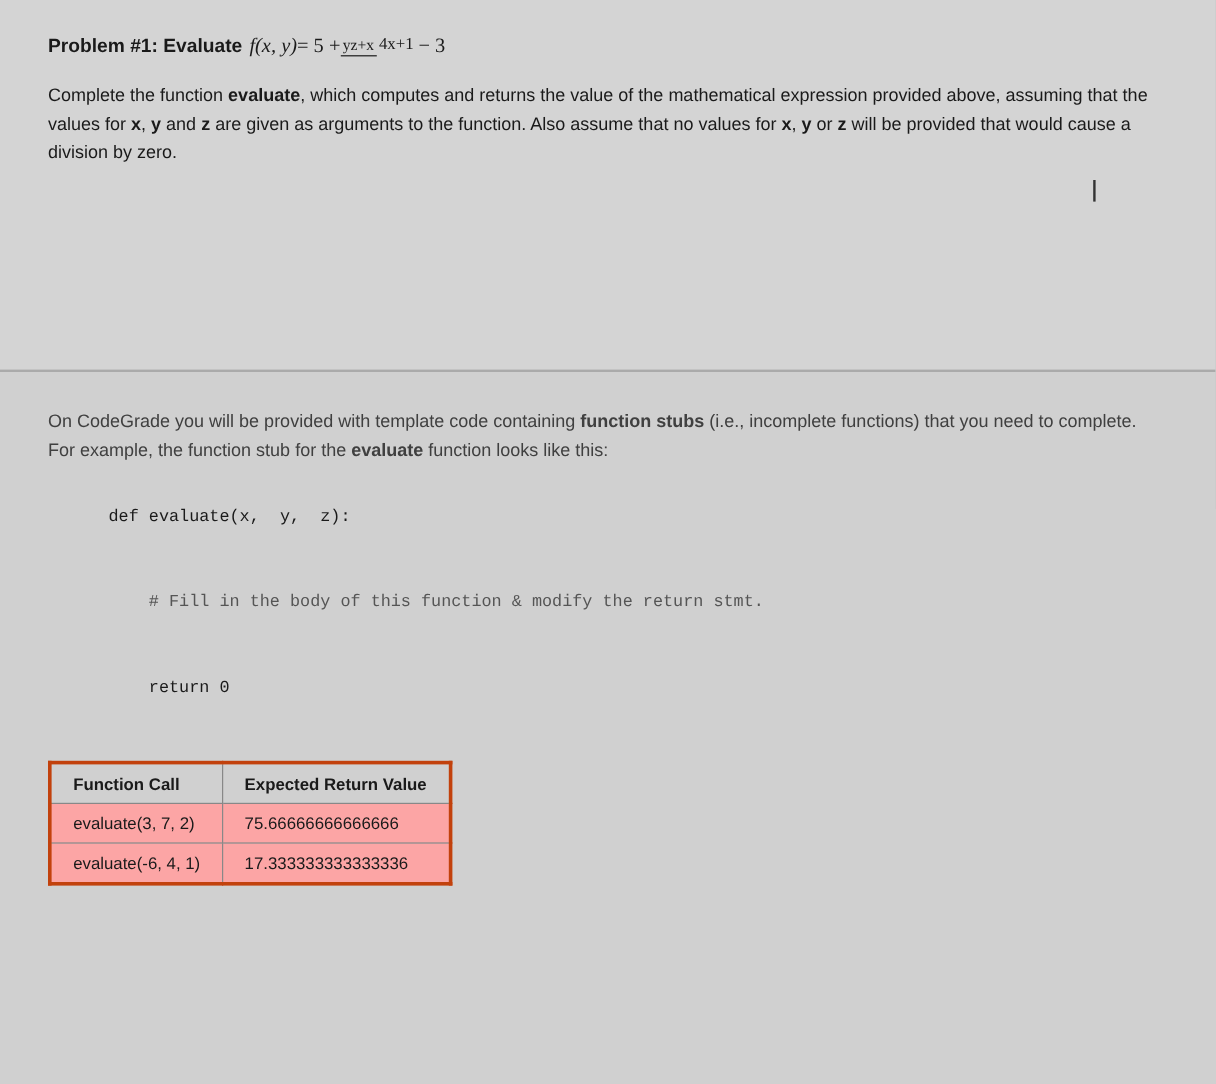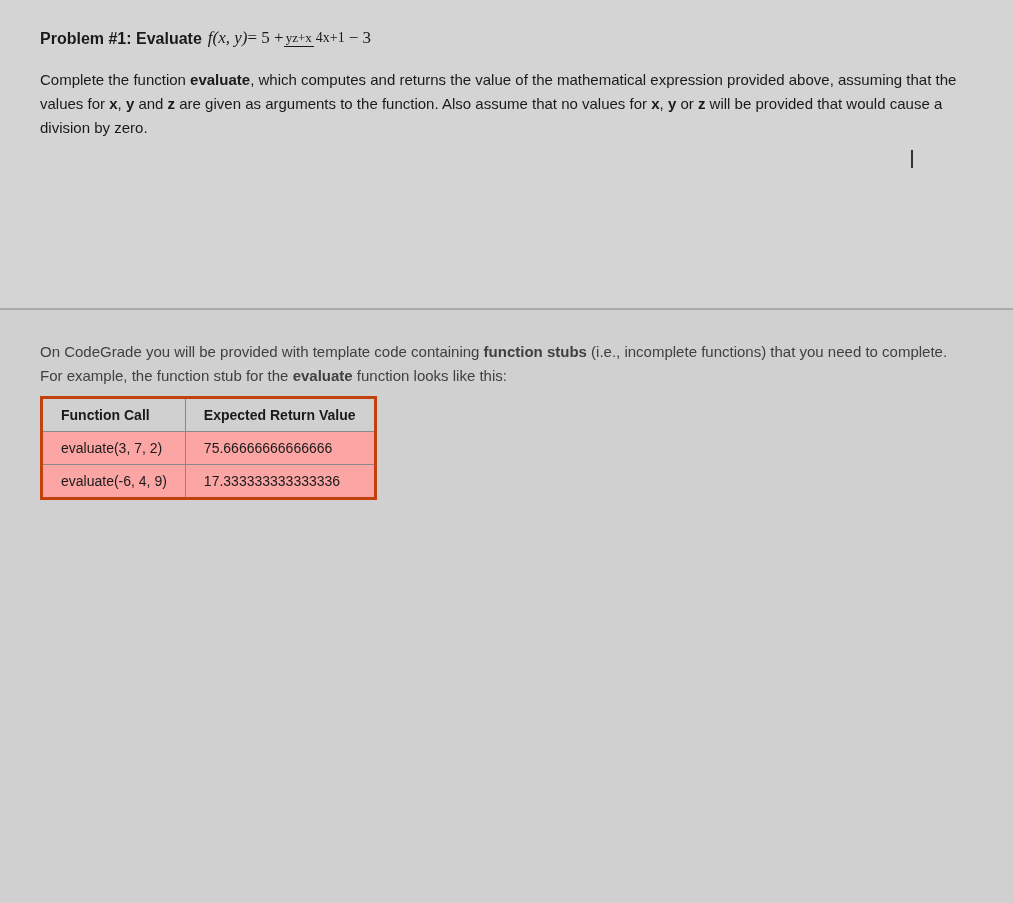--- a/index.html
+++ b/index.html
@@ -181,35 +181,42 @@
     </div>
 
   </div>
 
   <div class="bottom-section">
 
     <p class="intro-text">
       <span>On CodeGrade you will be provided with template code containing </span><strong>function stubs</strong><span> (i.e., incomplete functions) that you need to complete. For example, the function stub for the </span><strong>evaluate</strong><span> function looks like this:</span>
     </p>
 
+    <div class="code-block">
+      <span>def evaluate(x,  y,  z):</span>
+      <br>
+      <span class="code-comment">    # Fill in the body of this function &amp; modify the return stmt.</span>
+      <br>
+      <span>    return 0</span>
+    </div>
 
     <table>
       <thead>
         <tr>
           <th>Function Call</th>
           <th>Expected Return Value</th>
         </tr>
       </thead>
       <tbody id="table-body">
       <tr>
             <td>evaluate(3, 7, 2)</td>
             <td>75.66666666666666</td>
           </tr>
           <tr>
-            <td>evaluate(-6, 4, 9)</td>
+            <td>evaluate(-6, 4, 1)</td>
             <td>17.333333333333336</td>
           </tr>
         </tbody>
     </table>
 
   </div>
 
 </div>
 
 </body></html>

